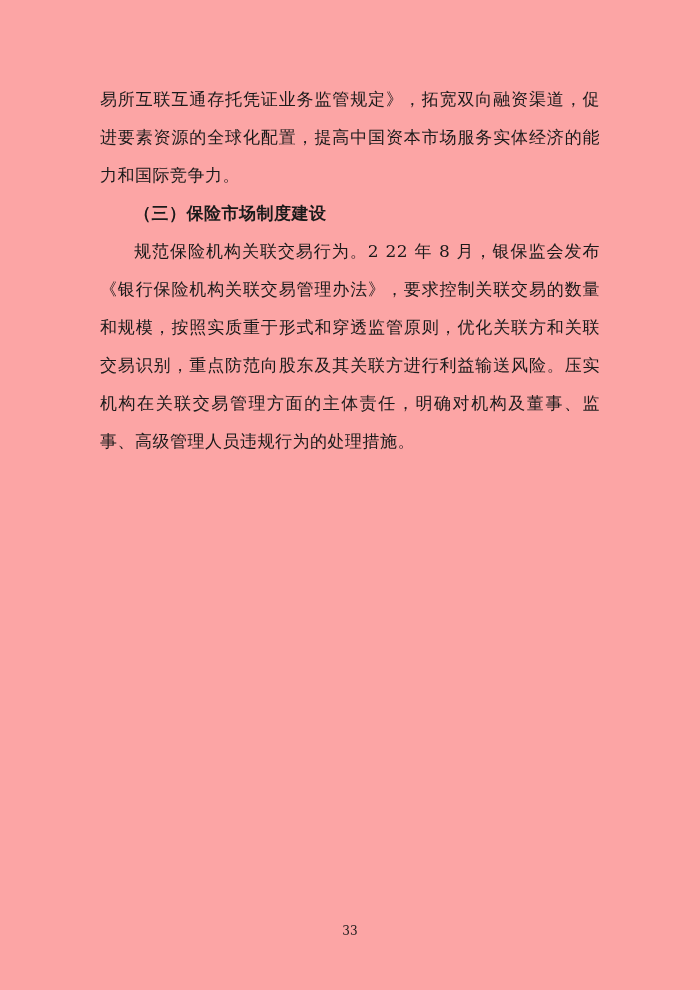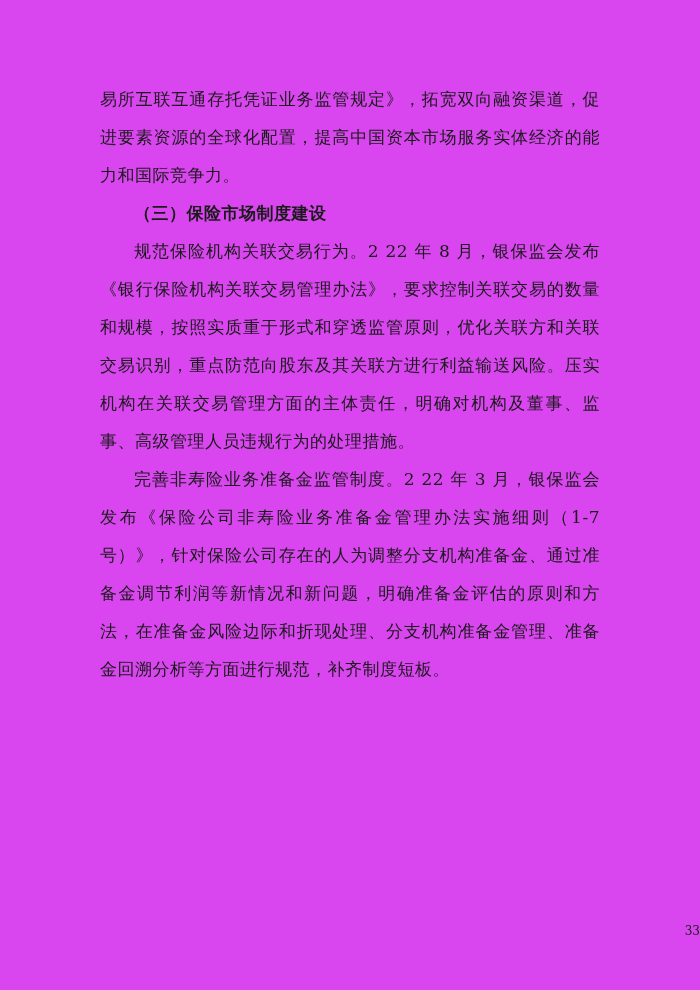--- a/index.html
+++ b/index.html
@@ -10,21 +10,21 @@
   body {
     width: 700px;
     height: 990px;
     position: relative;
     font-family: "DejaVu Serif", "Liberation Serif", serif;
     color: #1a1a1a;
   }
   .page {
     position: absolute;
     inset: 0;
-    background: #d946ef;
+    background: #fca5a5;
     box-sizing: border-box;
     padding: 80px 100px 0 100px;
     overflow: hidden;
   }
   .para {
     margin: 0;
     font-size: 17px;
     line-height: 38px;
     text-align: justify;
     letter-spacing: 0.5px;
@@ -40,33 +40,32 @@
     font-weight: bold;
     text-indent: 2em;
     letter-spacing: 0.5px;
     font-family: "DejaVu Sans", "Liberation Sans", sans-serif;
   }
   .page-number {
     position: absolute;
     bottom: 52px;
     left: 0;
     width: 100%;
-    text-align: right;
+    text-align: center;
     font-size: 12px;
     color: #1a1a1a;
     font-family: "DejaVu Serif", "Liberation Serif", serif;
   }
 </style>
 </head>
 <body>
 
 <div class="page">
   <p class="para">易所互联互通存托凭证业务监管规定》，拓宽双向融资渠道，促进要素资源的全球化配置，提高中国资本市场服务实体经济的能力和国际竞争力。</p>
 
   <h3 class="heading">（三）保险市场制度建设</h3>
 
   <p class="para indent">规范保险机构关联交易行为。2 22 年 8 月，银保监会发布《银行保险机构关联交易管理办法》，要求控制关联交易的数量和规模，按照实质重于形式和穿透监管原则，优化关联方和关联交易识别，重点防范向股东及其关联方进行利益输送风险。压实机构在关联交易管理方面的主体责任，明确对机构及董事、监事、高级管理人员违规行为的处理措施。</p>
 
 
-  <p class="para indent">完善非寿险业务准备金监管制度。2 22 年 3 月，银保监会发布《保险公司非寿险业务准备金管理办法实施细则（1-7 号）》，针对保险公司存在的人为调整分支机构准备金、通过准备金调节利润等新情况和新问题，明确准备金评估的原则和方法，在准备金风险边际和折现处理、分支机构准备金管理、准备金回溯分析等方面进行规范，补齐制度短板。</p>
 
   <div class="page-number">33</div>
 </div>
 
 </body></html>

